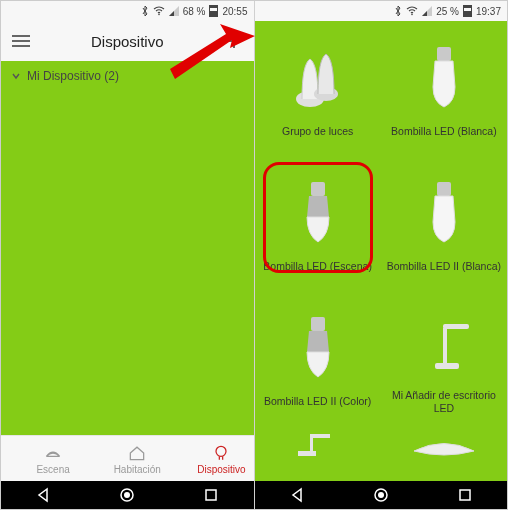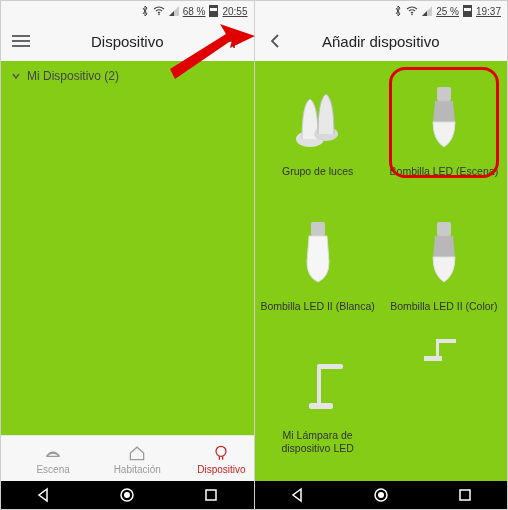--- a/index.html
+++ b/index.html
@@ -9,21 +9,21 @@
     background: #fff;
     position: relative;
     overflow: hidden;
   }
   .container { display: flex; width: 100%; height: 100%; border: 1px solid #ccc; }
   .phone { flex: 1; display: flex; flex-direction: column; background: #fff; position: relative; }
   .phone.left  { border-right: 1px solid #d0d0d0; }
   .statusbar {
     height: 20px; font-size: 10px; color: #404040;
     display: flex; align-items: center; justify-content: flex-end;
-    padding: 0 6px; gap: 4px; background: #f7f7f7; text-decoration: underline;
+    padding: 0 6px; gap: 4px; background: #f7f7f7;
   }
   .statusbar span { display: inline-flex; align-items: center; }
   .header {
     height: 40px; background: #f7f7f7;
     display: flex; align-items: center; position: relative;
   }
   .header .hicon { width: 40px; display:flex; align-items:center; justify-content:center; }
   .header .title {
     position:absolute; left:0; right:0; text-align:center;
     font-size: 15px; color:#222; pointer-events:none;
@@ -180,44 +180,45 @@
         <svg width="10" height="10" viewBox="0 0 10 10">
             <path d="M0 10 L10 0 L10 10 Z" fill="#ccc"></path>
             <path d="M0 10 L5 5 L5 10 Z" fill="#444"></path>
           </svg>
       </span>
       <span>25 %</span>
       <span class="batt"></span>
       <span>19:37</span>
     </div>
 
-    <div class="header">
-      <div class="hicon back">
-        <svg width="14" height="16" viewBox="0 0 14 16">
-            <path d="M10 2 L4 8 L10 14"></path>
-          </svg>
-      </div>
-      <div class="title">Añadir dispositivo</div>
-    </div>
 
     <div class="body" style="overflow-y:auto">
       <div class="grid">
 
         <div class="cell">
           <div class="thumb">
             <svg width="60" height="70" viewBox="0 0 60 70">
               <ellipse cx="22" cy="55" rx="14" ry="8" fill="#e0e0e0"></ellipse>
               <path d="M14 55 Q14 20 22 15 Q30 20 30 55" fill="#efefef" stroke="#ccc"></path>
               <ellipse cx="38" cy="50" rx="12" ry="7" fill="#d8d8d8"></ellipse>
               <path d="M30 50 Q30 15 38 10 Q46 15 46 50" fill="#e8e8e8" stroke="#bbb"></path>
             </svg>
           </div>
           <div class="label">Grupo de luces</div>
         </div>
 
+        <div class="cell">
+          <div class="thumb">
+            <svg width="50" height="75" viewBox="0 0 50 75">
+              <rect x="18" y="5" width="14" height="14" fill="#c9c9c9" rx="2"></rect>
+              <path d="M16 19 L34 19 L36 45 Q36 60 25 65 Q14 60 14 45 Z" fill="#f4f4f4" stroke="#ddd"></path>
+            </svg>
+          </div>
+          <div class="label">Bombilla LED (Blanca)</div>
+        </div>
 
         <div class="cell">
           <div class="circle-highlight"></div>
           <div class="thumb">
             <svg width="50" height="75" viewBox="0 0 50 75">
               <rect x="18" y="5" width="14" height="14" fill="#c9c9c9" rx="2"></rect>
               <path d="M16 19 L34 19 L36 40 L14 40 Z" fill="#b8b8b8"></path>
               <path d="M14 40 L36 40 Q36 58 25 65 Q14 58 14 40 Z" fill="#f2f2f2" stroke="#ddd"></path>
             </svg>
           </div>
@@ -246,21 +247,21 @@
         </div>
 
         <div class="cell">
           <div class="thumb">
             <svg width="70" height="70" viewBox="0 0 70 70">
               <rect x="26" y="55" width="24" height="6" rx="2" fill="#e4e4e4"></rect>
               <rect x="34" y="20" width="4" height="38" fill="#e4e4e4"></rect>
               <rect x="34" y="16" width="26" height="5" rx="2" fill="#e4e4e4"></rect>
             </svg>
           </div>
-          <div class="label">Mi Lámpara de dispositivo LED</div>
+          <div class="label">Mi Añadir de escritorio LED</div>
         </div>
 
         <div class="cell" style="height:40px">
           <div class="thumb" style="height:30px">
             <svg width="60" height="30" viewBox="0 0 60 30">
               <rect x="10" y="20" width="18" height="5" fill="#e4e4e4"></rect>
               <rect x="22" y="5" width="3" height="18" fill="#e4e4e4"></rect>
               <rect x="22" y="3" width="20" height="4" fill="#e4e4e4"></rect>
             </svg>
           </div>

